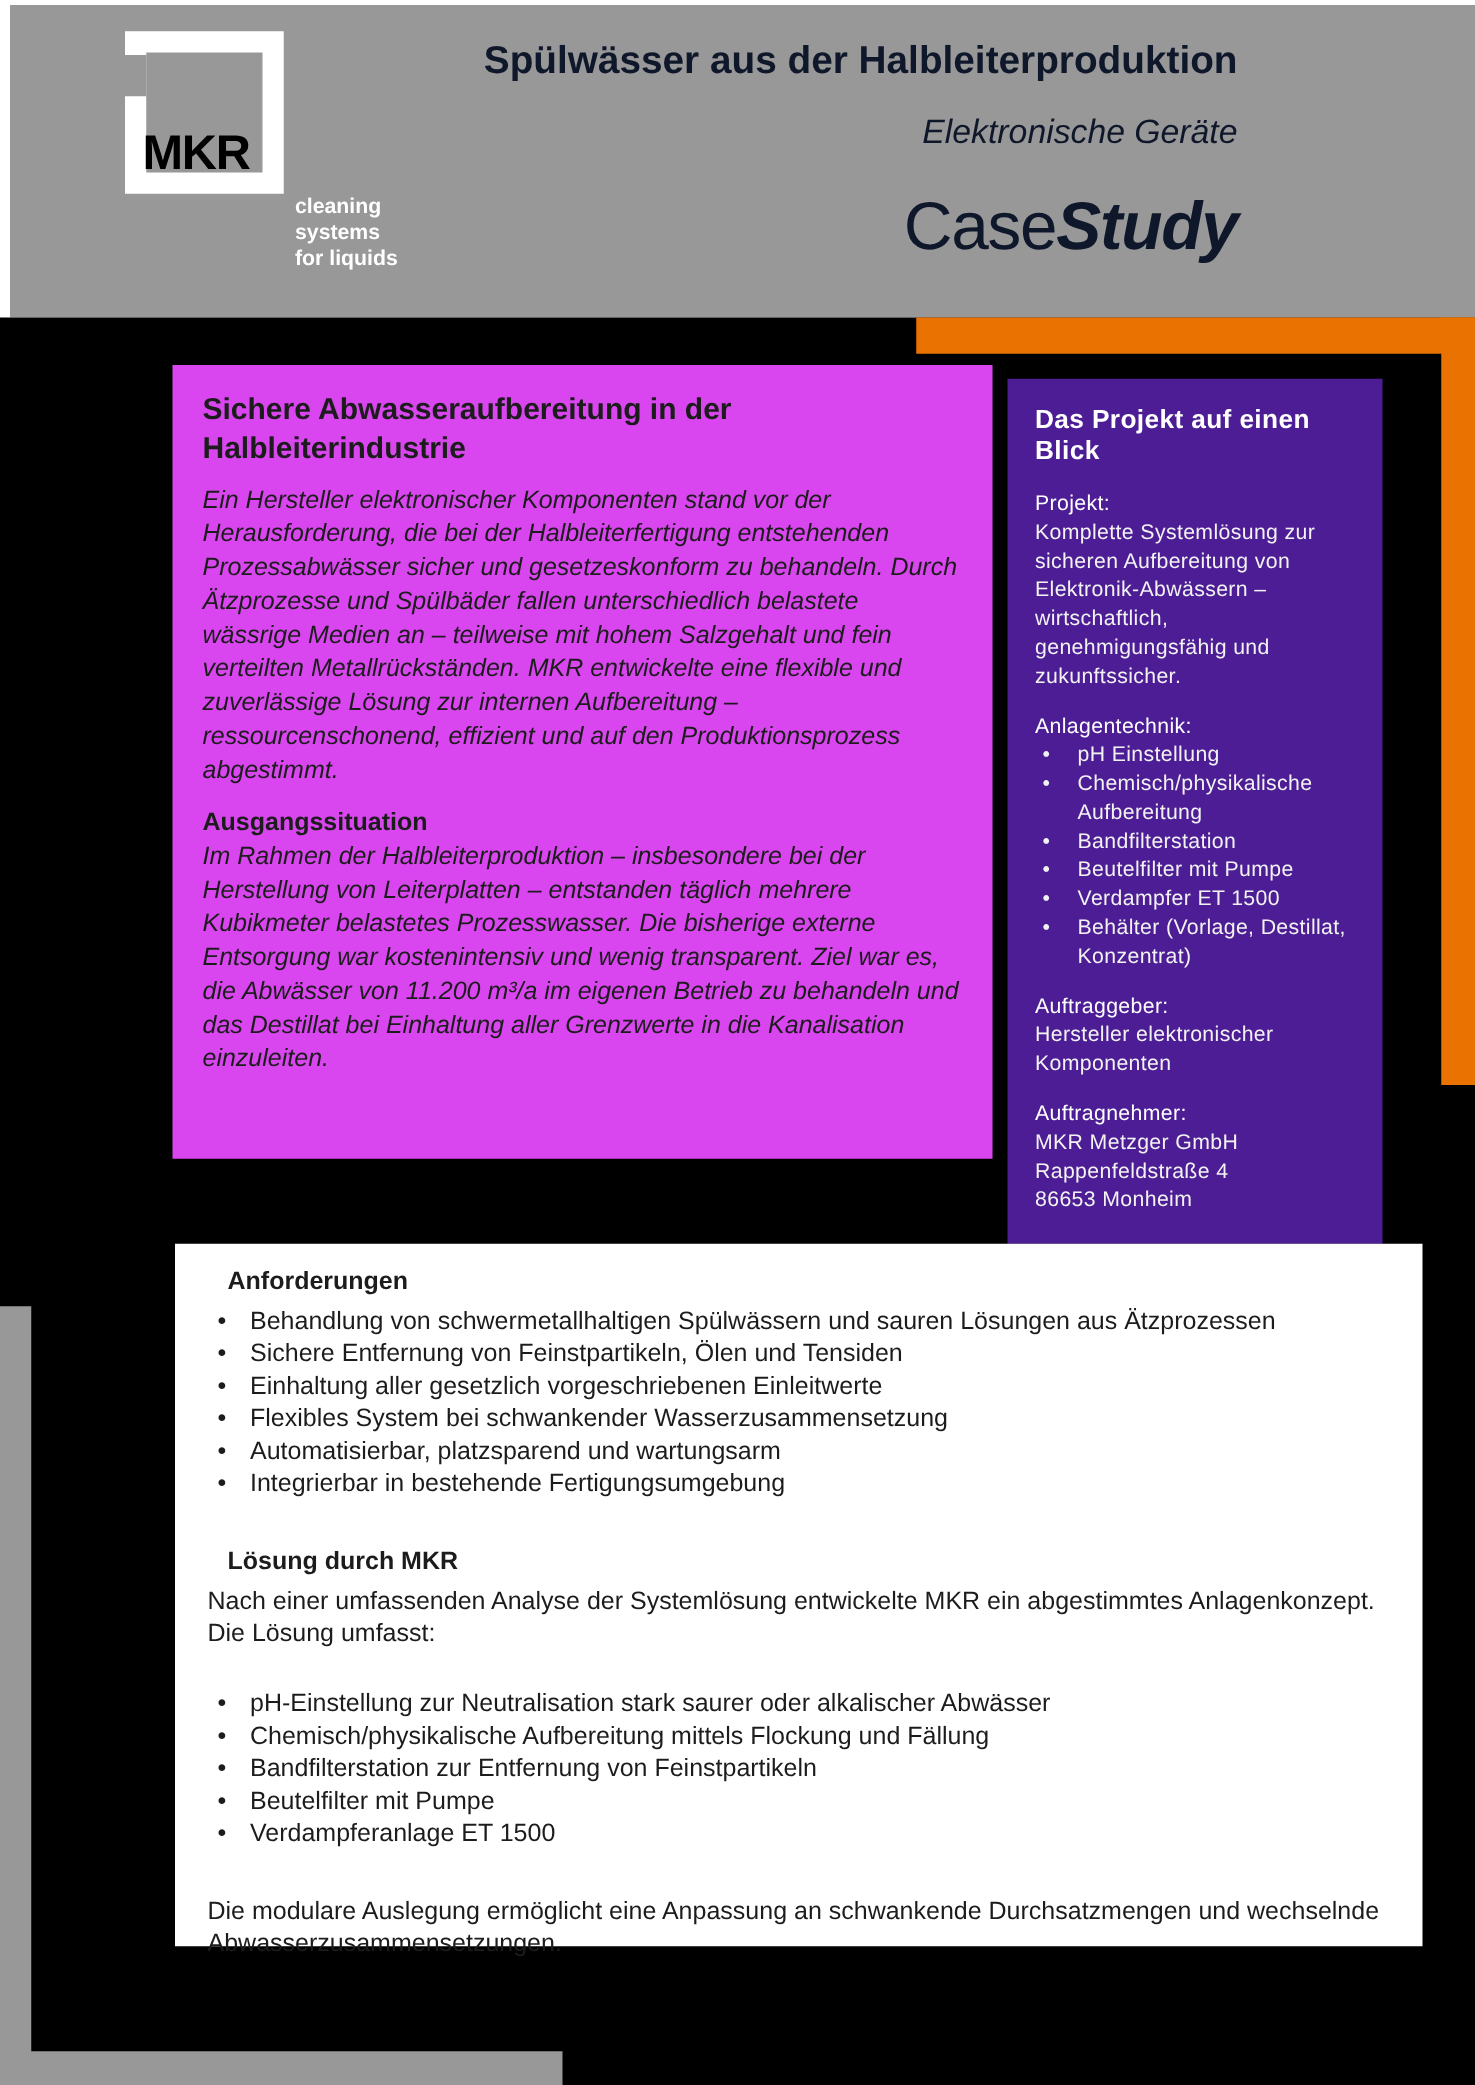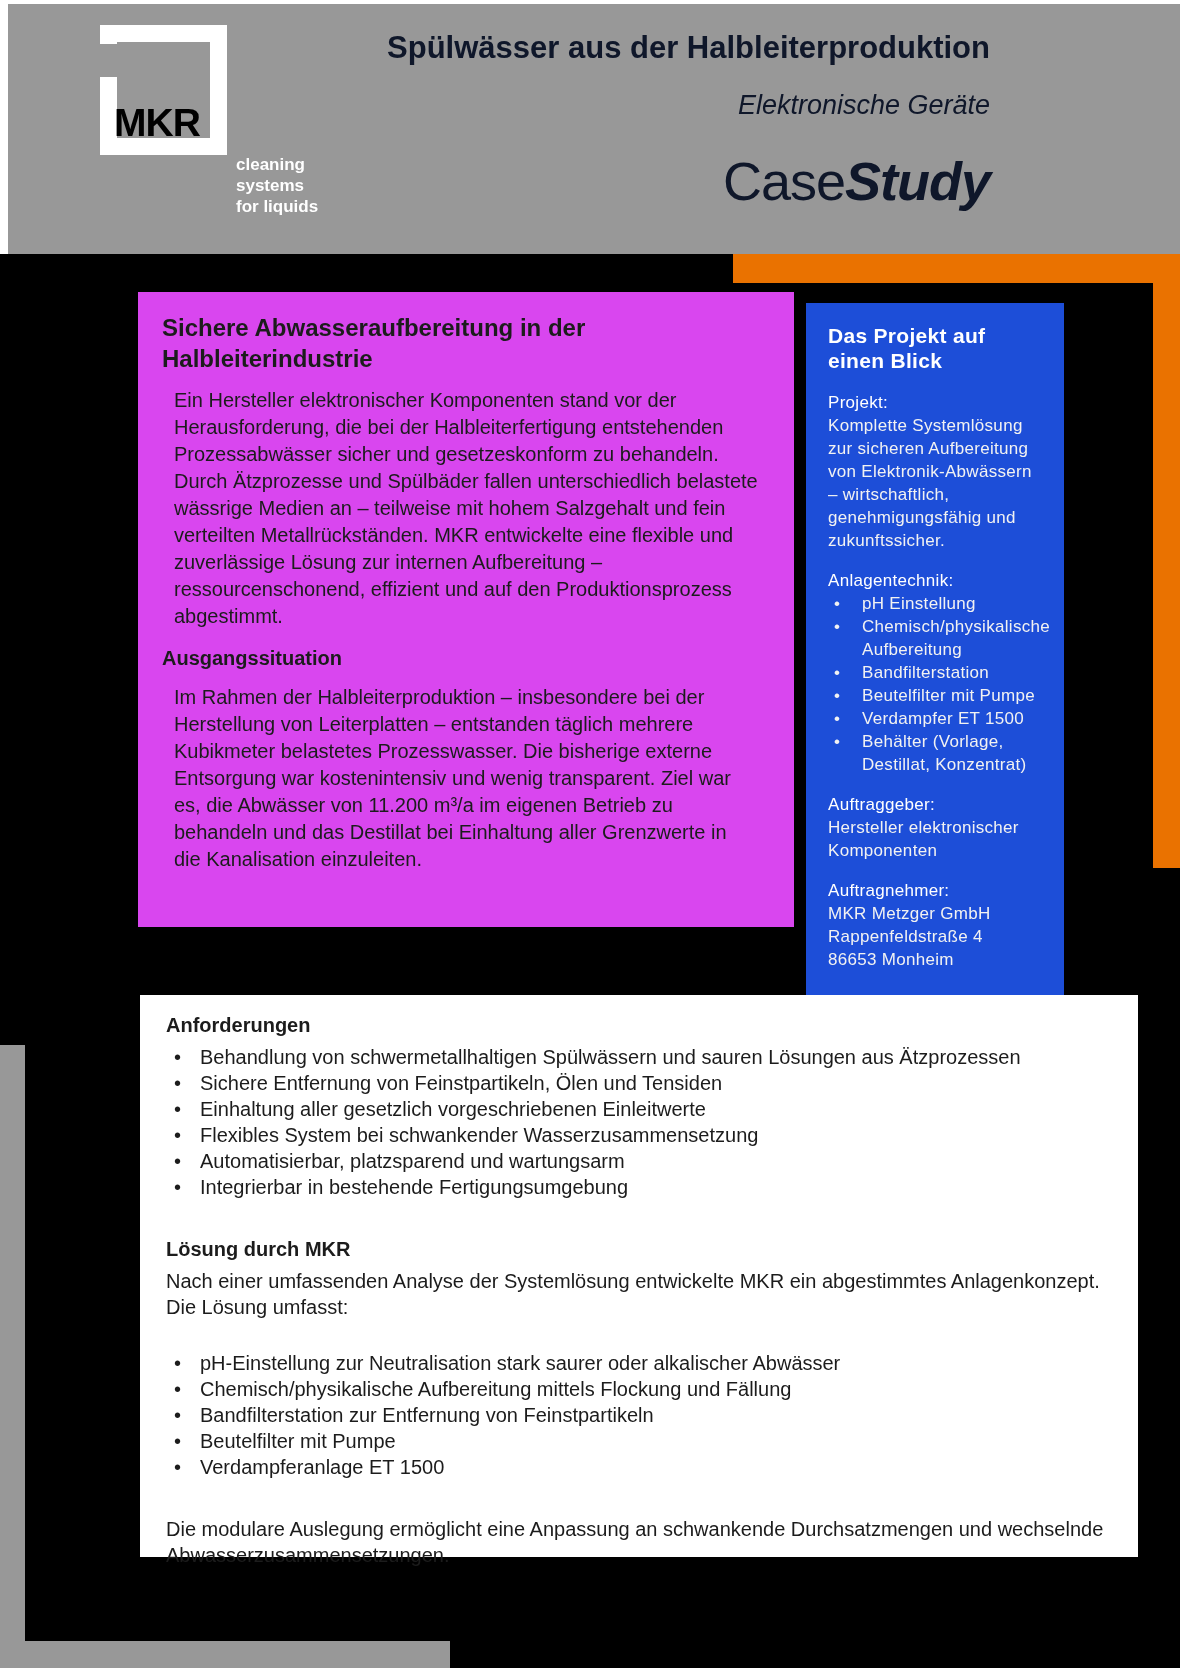--- a/index.html
+++ b/index.html
@@ -26,36 +26,36 @@
   
   .black-bg { position:absolute; left:0; top:254px; width:1180px; height:1414px; background:#000000; }
   .orange-h { position:absolute; left:733px; top:254px; width:447px; height:29px; background:#ea7200; }
   .orange-v { position:absolute; left:1153px; top:254px; width:27px; height:614px; background:#ea7200; }
   .gray-sliver { position:absolute; left:0; top:1045px; width:25px; height:623px; background:#989898; }
   .gray-footer { position:absolute; left:0; top:1641px; width:450px; height:27px; background:#989898; }
   
   .intro-box { position:absolute; left:138px; top:292px; width:656px; height:635px; background:#d946ef;
     box-sizing:border-box; padding:20px 24px; color:#1c1c1c; }
   .intro-box h1 { margin:0 0 13px 0; font-size:24px; line-height:31px; font-weight:700; }
-  .intro-box p { margin:12px; font-size:20px; line-height:27px; }
+  .intro-box p { margin:0; font-size:20px; line-height:27px;font-style:italic; }
   .intro-box h2 { margin:15px 0 0 0; font-size:20px; line-height:27px; font-weight:700; }
   
-  .sidebar { position:absolute; left:806px; top:303px; width:258px; height:692px; background:#1d4ed8;
+  .sidebar { position:absolute; left:806px; top:303px; width:300px; height:692px; background:#4c1d95;
     box-sizing:border-box; padding:20px 22px; color:#f2f2f2; font-size:17px; line-height:23px; letter-spacing:0.3px; }
   .sidebar .sb-heading { font-size:21px; line-height:25px; font-weight:700; color:#ffffff; margin-bottom:18px; }
   .sidebar .sb-label { font-weight:400; color:#ffffff; }
   .sidebar .sb-section { margin-bottom:17px; }
   .sb-list { margin:0; padding:0; list-style:none; }
   .sb-row { display:flex; }
   .sb-dot { flex:0 0 34px; padding-left:6px; box-sizing:border-box; }
   .sb-txt { flex:1; }
   
   .main-box { position:absolute; left:140px; top:995px; width:998px; height:562px; background:#ffffff;
     box-sizing:border-box; padding:17px 26px; color:#1c1c1c; font-size:20px; line-height:26px; }
-  .main-box h2 { margin:0 0 6px 0; font-size:20px; line-height:26px; font-weight:700; }
+  .main-box h2 { margin:0 0 6px 16px; font-size:20px; line-height:26px; font-weight:700; }
   .main-box p { margin:0; }
   .m-list { margin:0; padding:0; list-style:none; }
   .m-row { display:flex; }
   .m-dot { flex:0 0 34px; padding-left:8px; box-sizing:border-box; }
   .m-txt { flex:1; }
   .gap-lg { height:36px; }
   .gap-md { height:30px; }
 </style>
 </head>
 <body>

